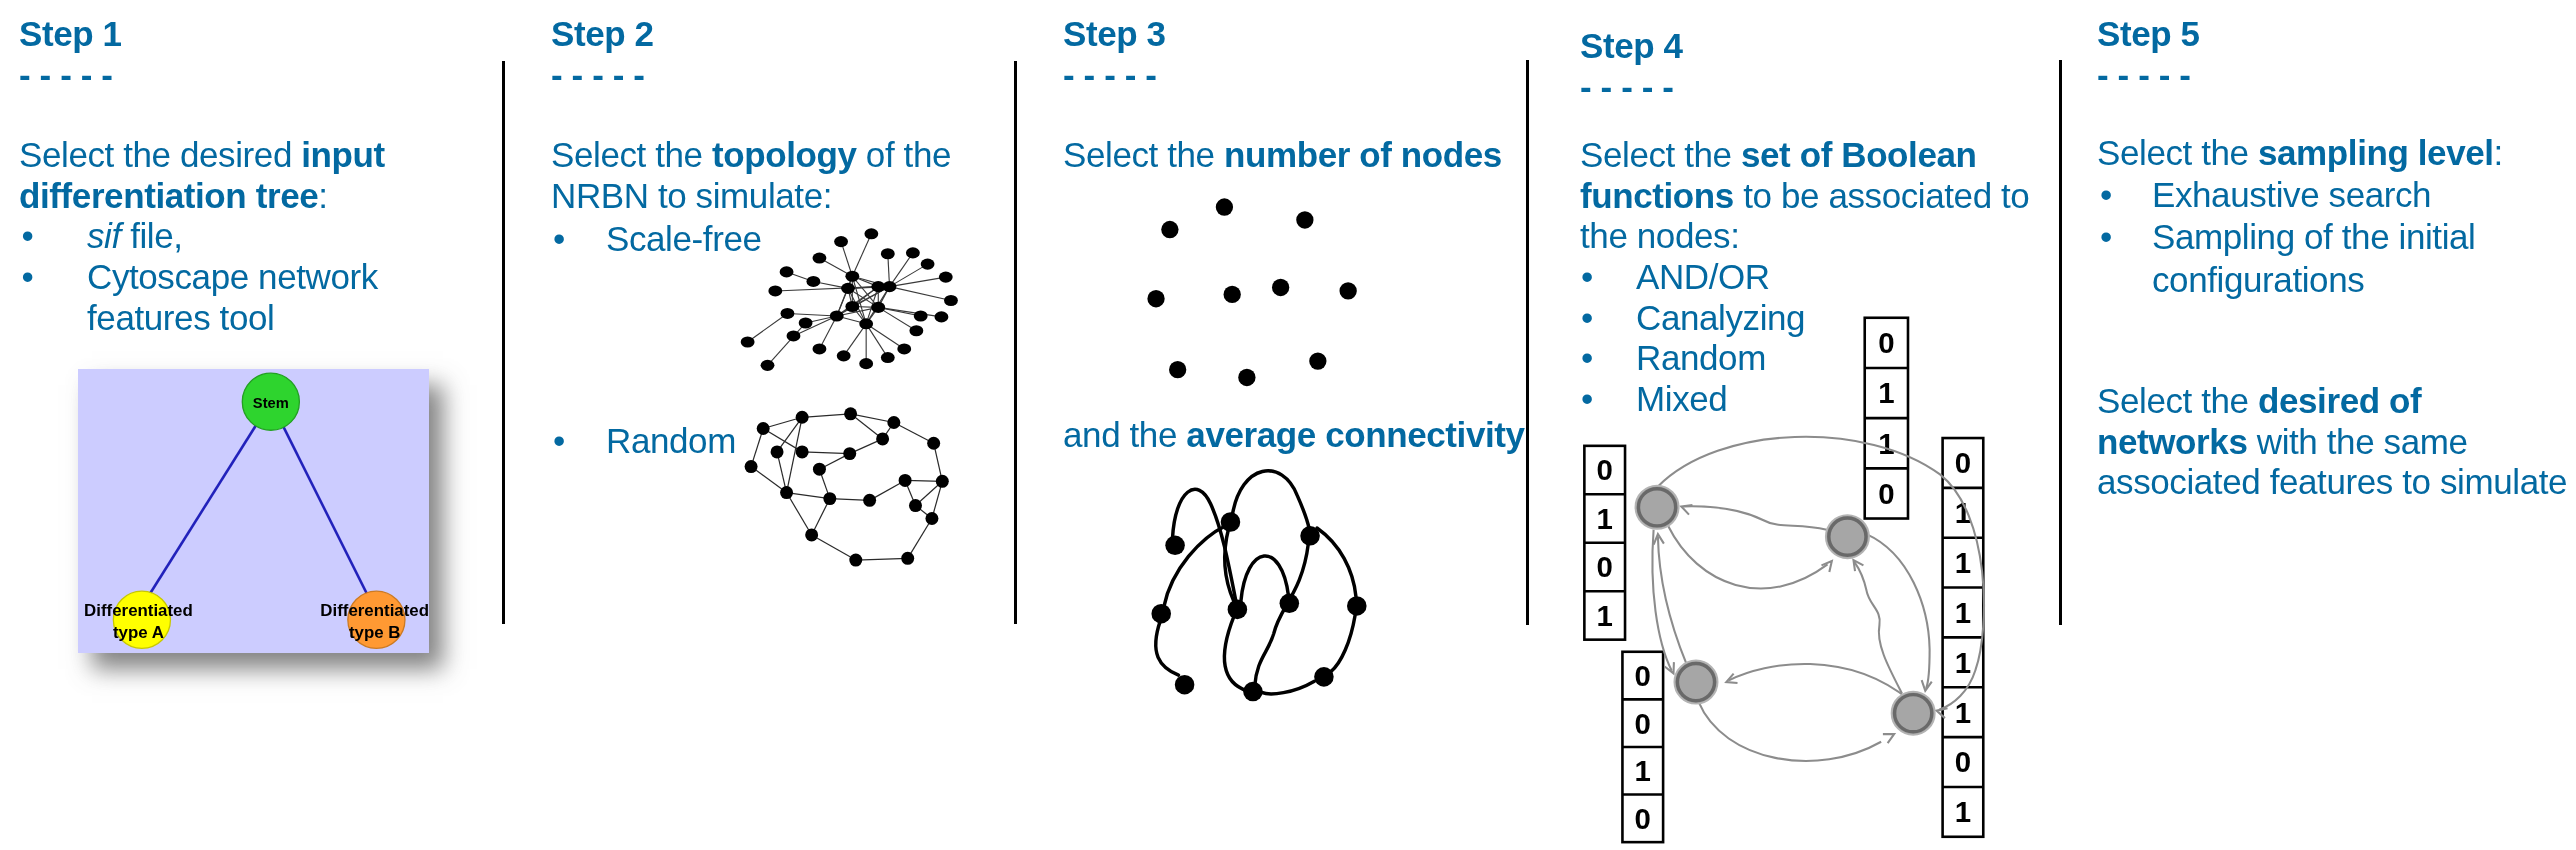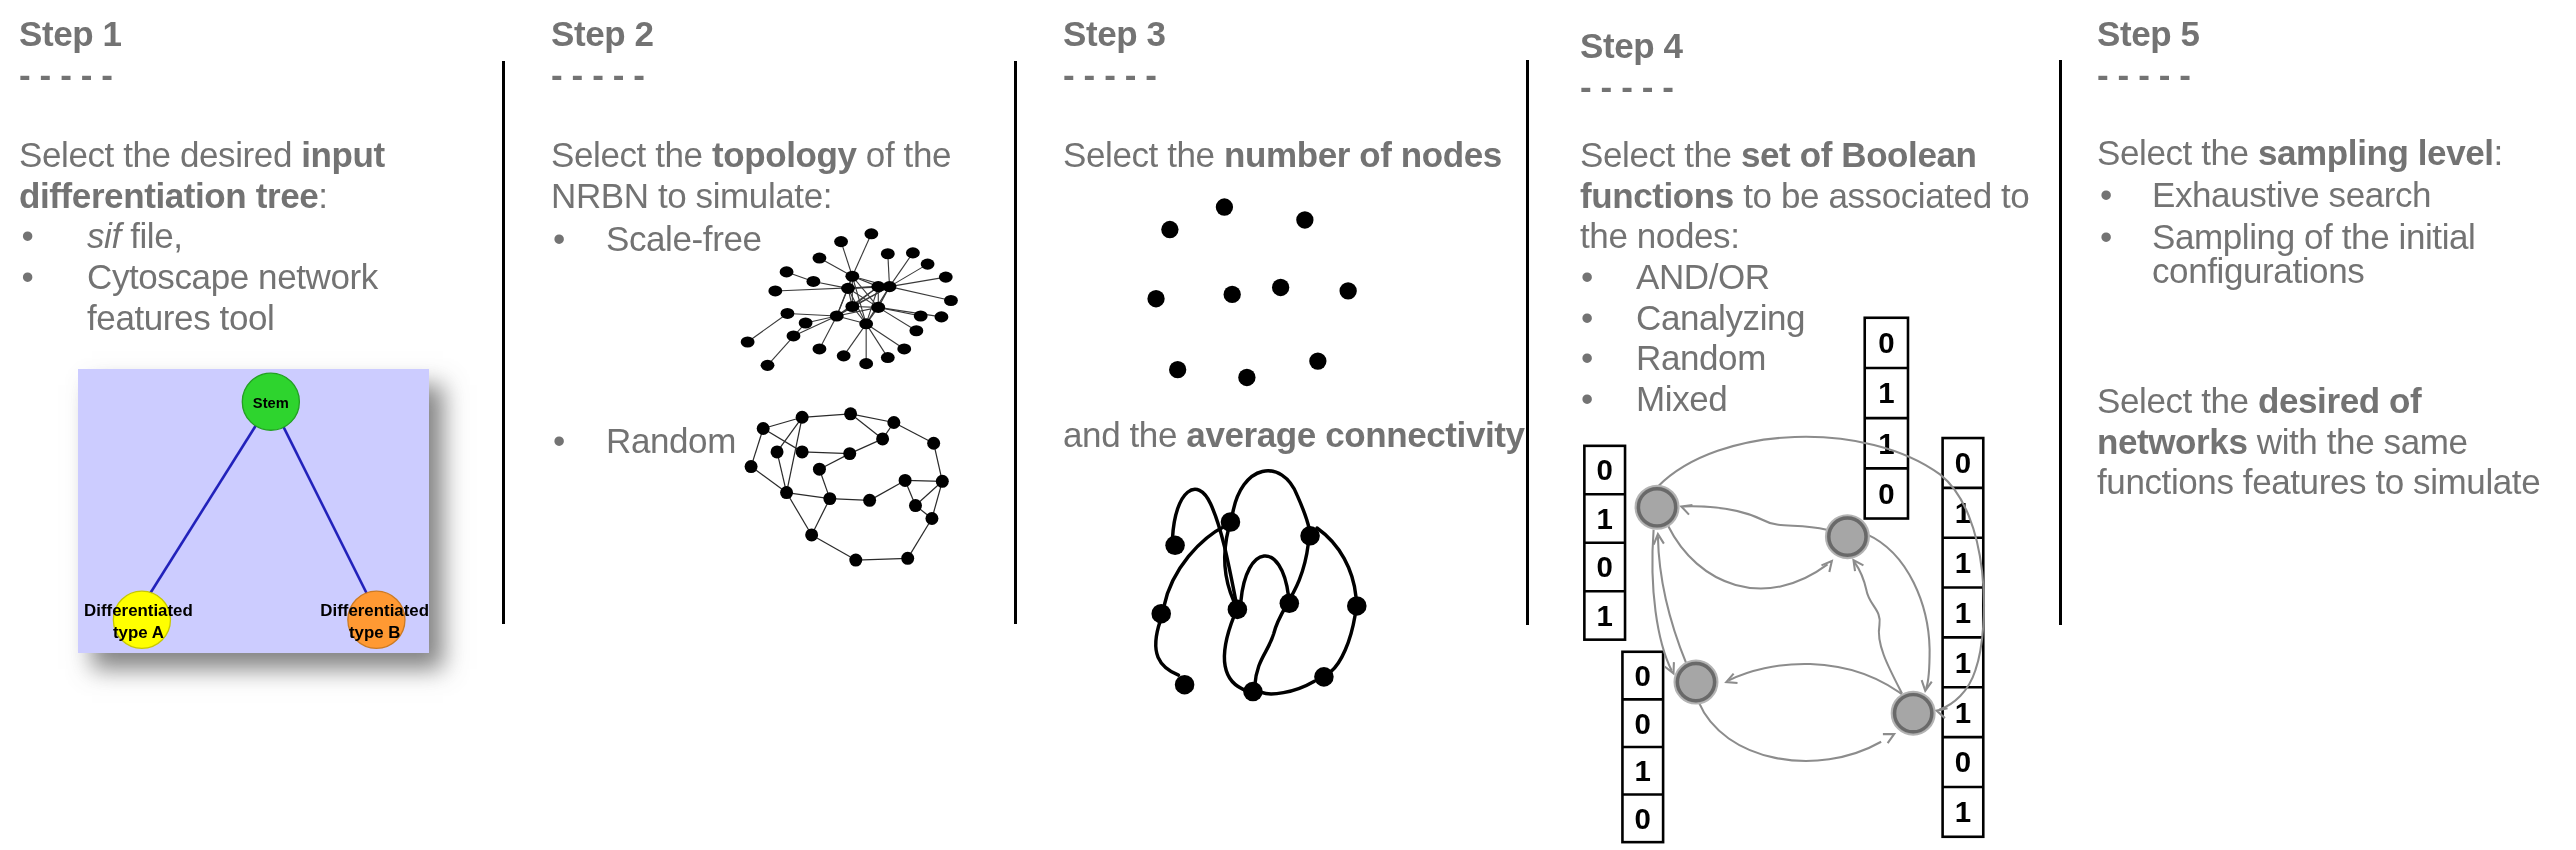--- a/index.html
+++ b/index.html
@@ -1,16 +1,16 @@
 <!DOCTYPE html>
 <html style="font-size:14px"><head><meta charset="utf-8"><style>
 *{margin:0;padding:0;box-sizing:border-box}
 html,body{width:2576px;height:851px;background:#fff;overflow:hidden}
 body{font-family:"Liberation Sans",sans-serif;position:relative}
-.t,.h{position:absolute;font-size:35px;line-height:41px;letter-spacing:-0.4px;color:#737373;white-space:nowrap}
+.t,.h{position:absolute;font-size:35px;line-height:41px;letter-spacing:-0.4px;color:#0369a1;white-space:nowrap}
 .h{font-weight:bold}
 .sep{position:absolute;width:2.6px;background:#000}
 #pic{position:absolute;left:78px;top:369px;width:351px;height:284px;background:#ccccff;box-shadow:14px 15.6px 22.5px rgba(100,100,100,0.8)}
 svg{position:absolute;left:0;top:0}
 .nl{font-weight:bold;font-size:19.5px;text-anchor:middle;font-family:"Liberation Sans",sans-serif}
 .tv{font-weight:bold;font-size:34px;text-anchor:middle;font-family:"Liberation Sans",sans-serif}
 </style></head><body>
 <div id="pic"></div>
 <svg width="2576" height="851" viewBox="0 0 2977 983">
 <g stroke="#2222bb" stroke-width="3">
@@ -311,21 +311,21 @@
 <div class="t" style="left:1636px;top:297px">Canalyzing</div>
 <div class="t" style="left:1581px;top:337px">•</div>
 <div class="t" style="left:1636px;top:337px">Random</div>
 <div class="t" style="left:1581px;top:378px">•</div>
 <div class="t" style="left:1636px;top:378px">Mixed</div>
 <div class="t" style="left:2097px;top:132px">Select the <b>sampling level</b>:</div>
 <div class="t" style="left:2100px;top:174px">•</div>
 <div class="t" style="left:2152px;top:174px">Exhaustive search</div>
 <div class="t" style="left:2100px;top:216px">•</div>
 <div class="t" style="left:2152px;top:216px">Sampling of the initial</div>
-<div class="t" style="left:2152px;top:250px">configurations</div>
+<div class="t" style="left:2152px;top:259px">configurations</div>
 <div class="t" style="left:2097px;top:380px">Select the <b>desired of</b></div>
 <div class="t" style="left:2097px;top:421px"><b>networks</b> with the same</div>
-<div class="t" style="left:2097px;top:461px">functions features to simulate</div>
+<div class="t" style="left:2097px;top:461px">associated features to simulate</div>
 <div class="sep" style="left:502px;top:61px;height:563px"></div>
 <div class="sep" style="left:1014px;top:61px;height:563px"></div>
 <div class="sep" style="left:1526px;top:60px;height:565px"></div>
 <div class="sep" style="left:2059px;top:60px;height:565px"></div>
 
 
 </body></html>

